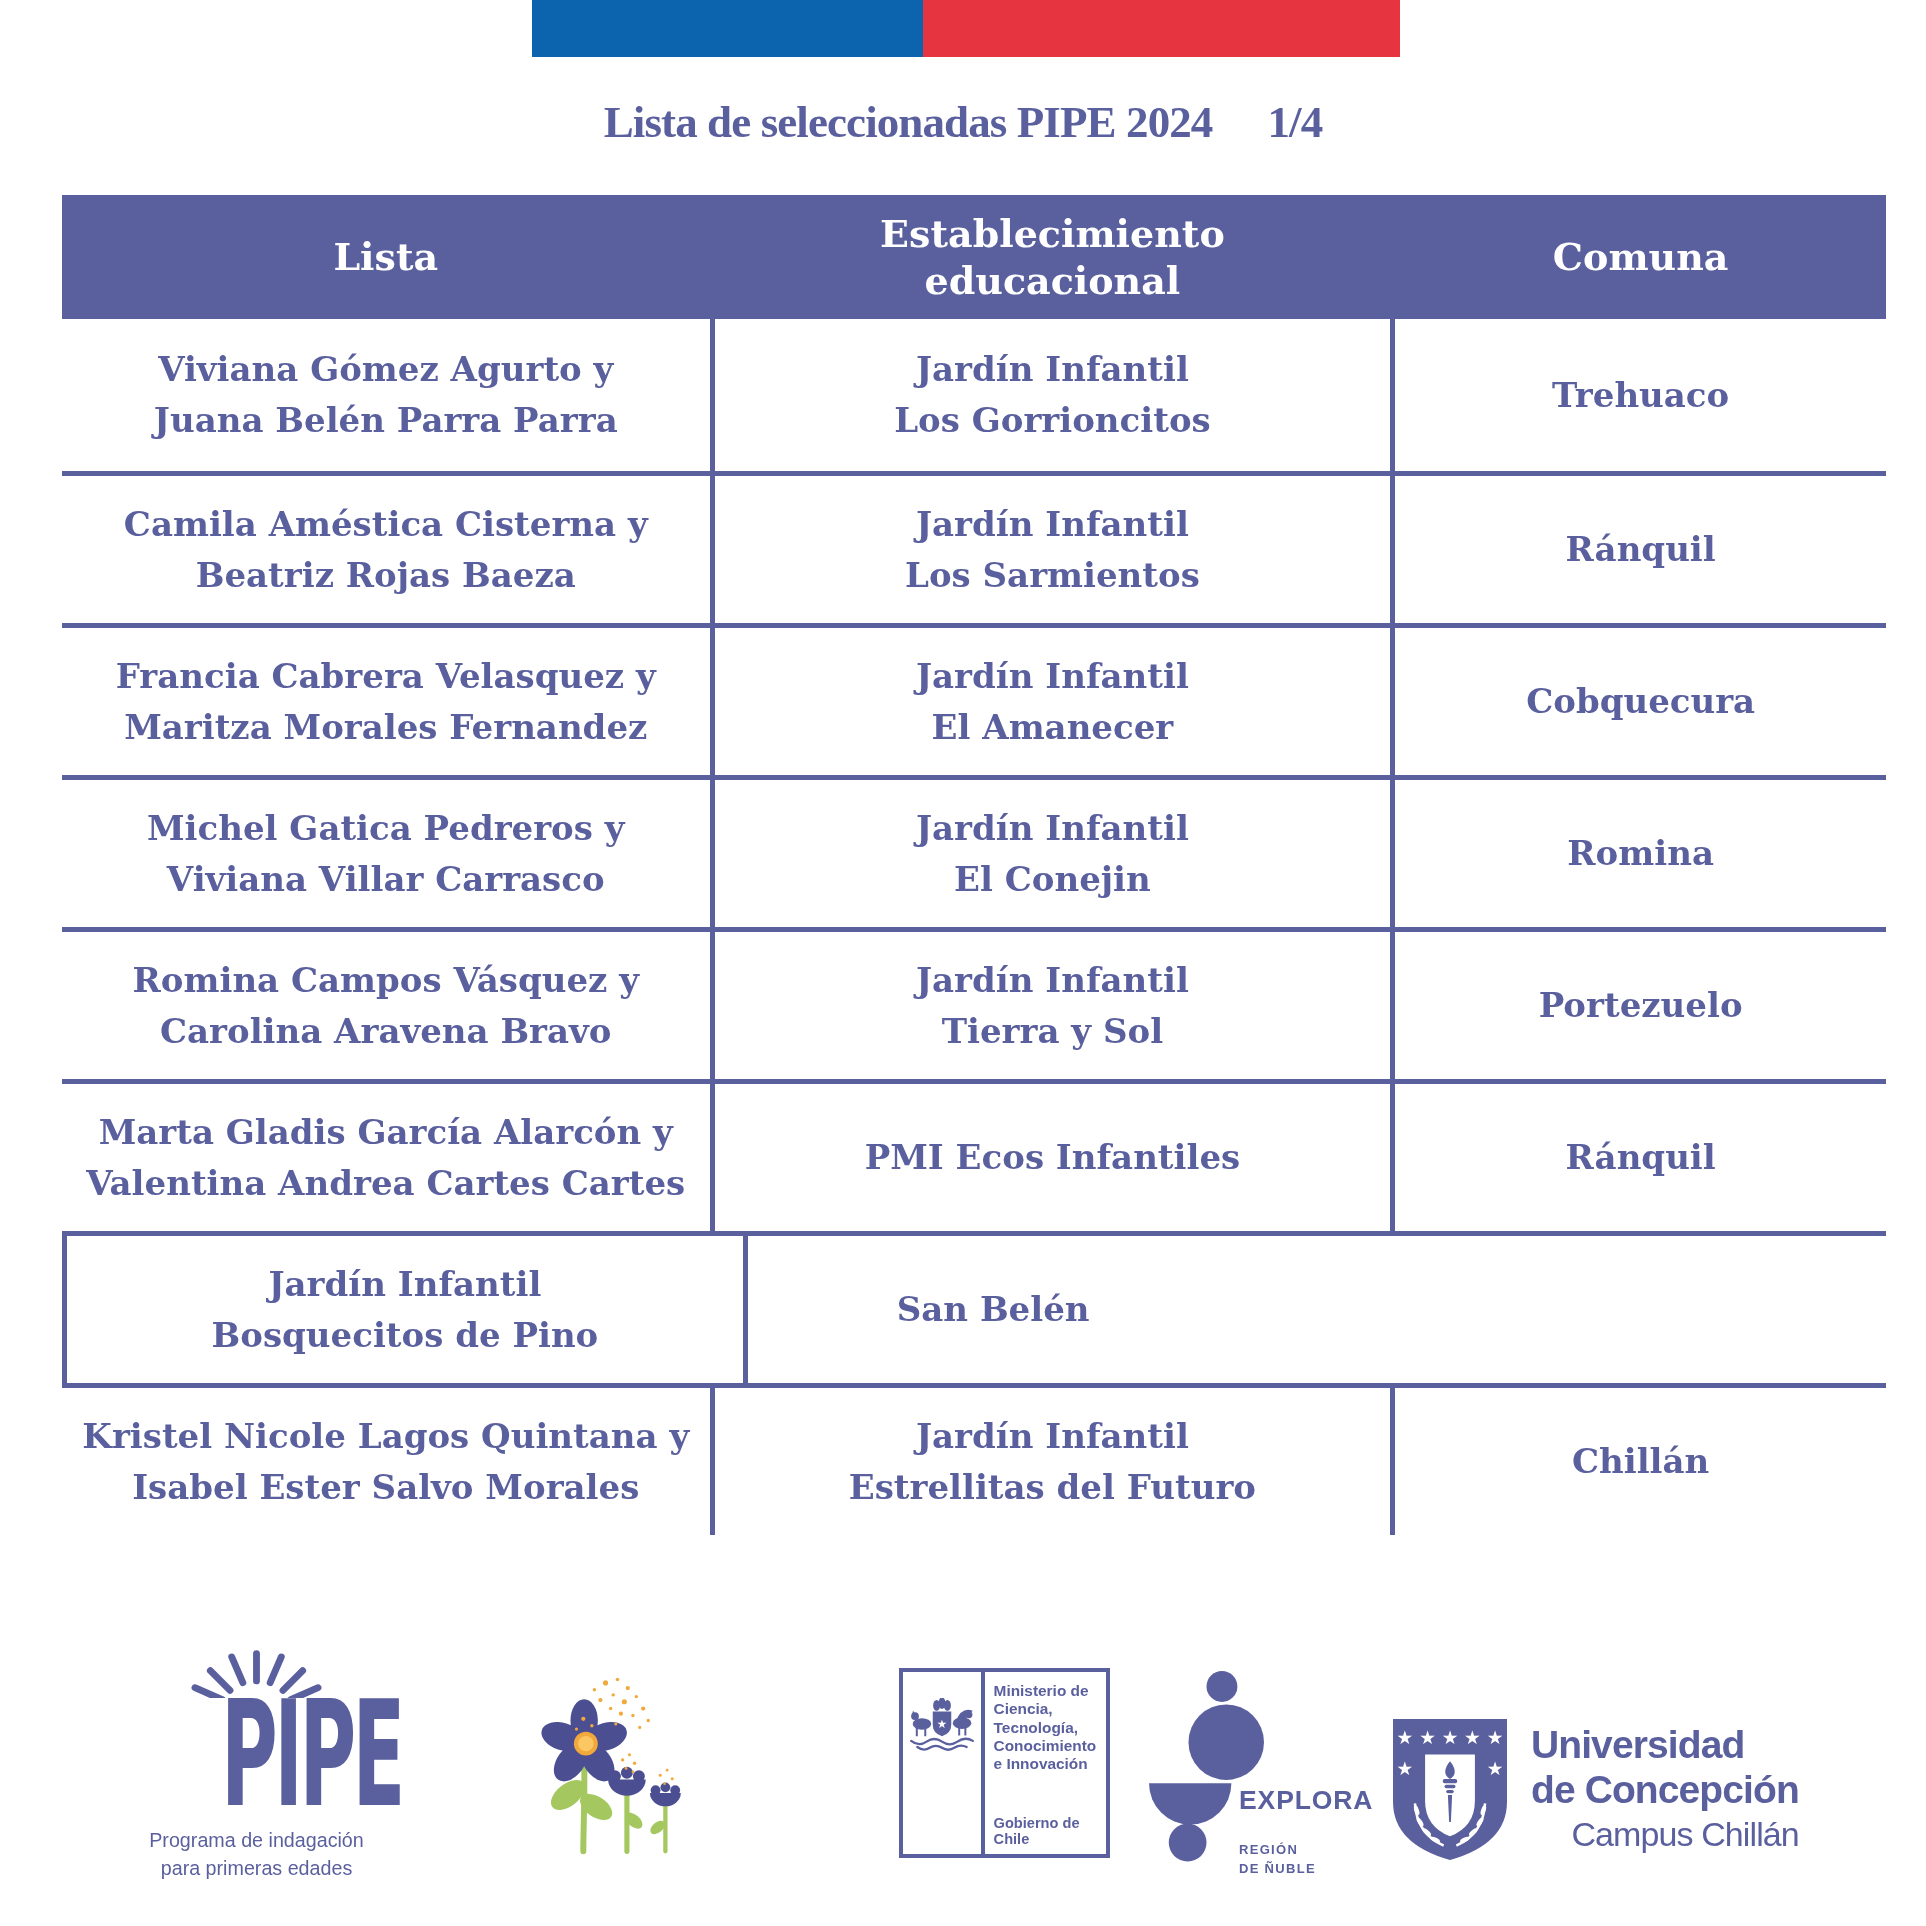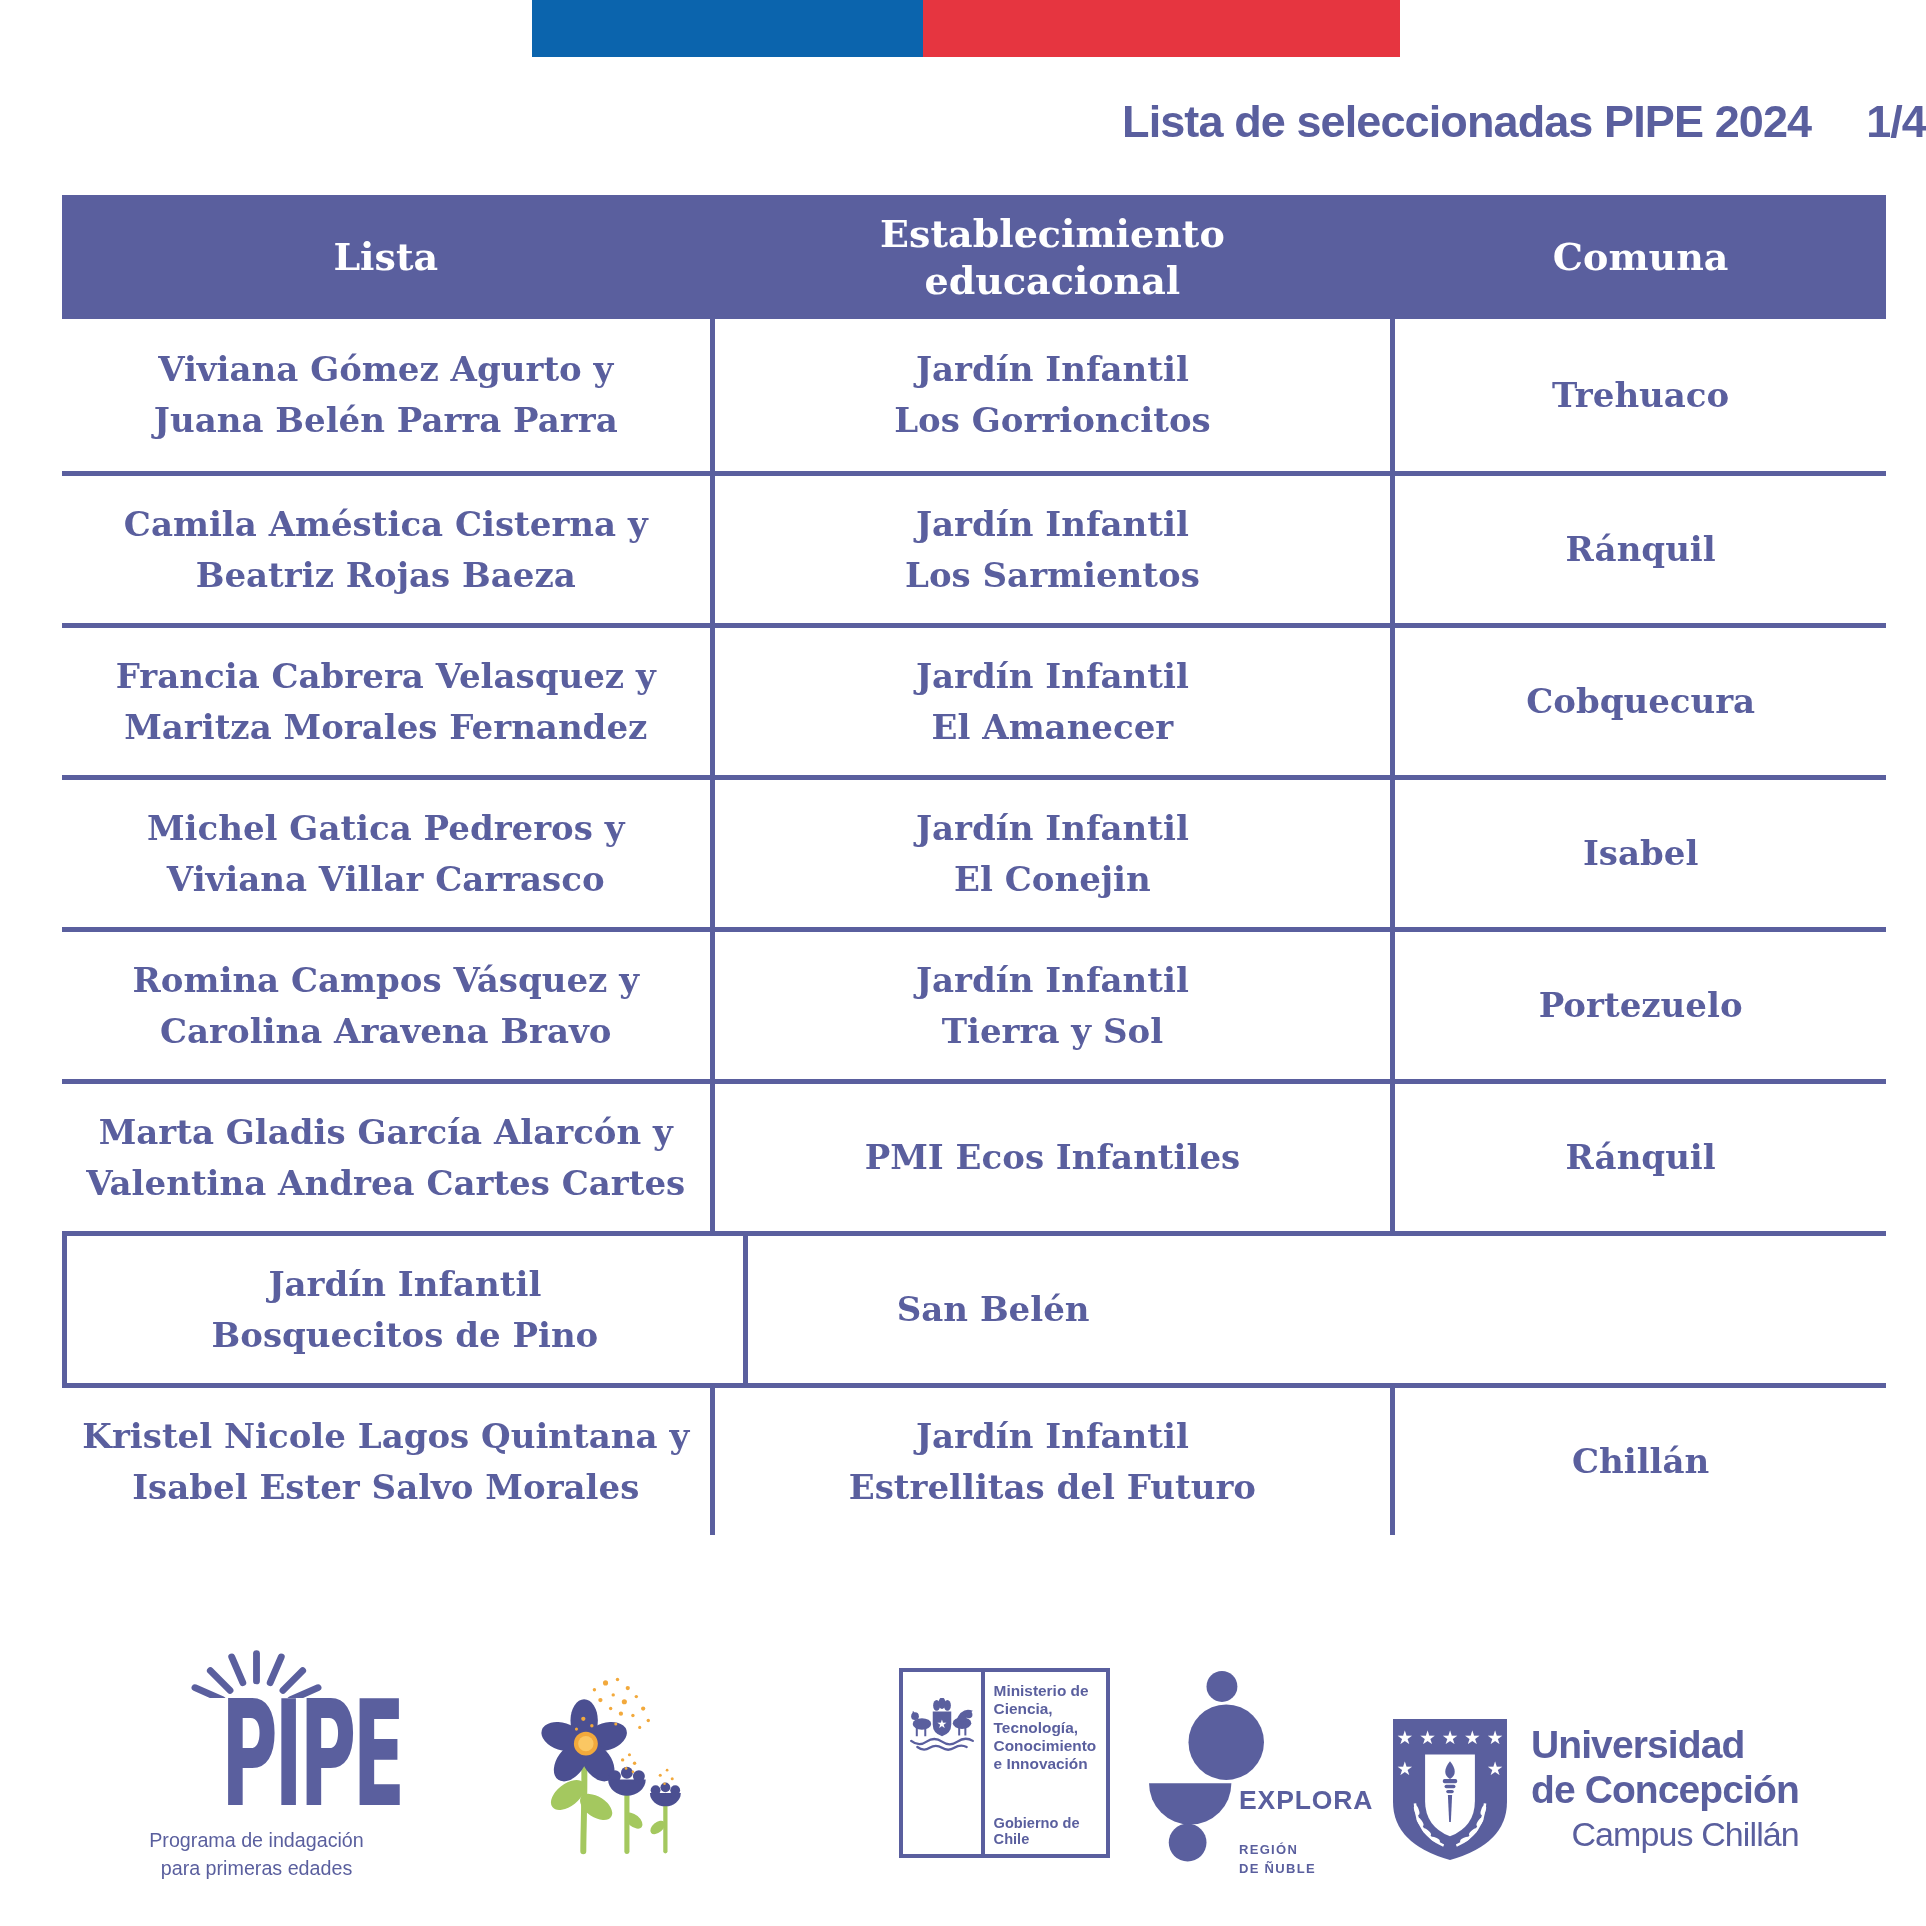--- a/index.html
+++ b/index.html
@@ -15,22 +15,22 @@
   html,body{background:#fff;}
   body{font-family:"Liberation Sans",sans-serif;}
   .page{position:relative;width:1926px;height:1926px;background:#fff;overflow:hidden;}
 
   
   .banner{position:absolute;left:532px;top:0;display:flex;}
   .banner-blue{width:391px;height:57px;background:var(--banner-blue);}
   .banner-red{width:477px;height:57px;background:var(--banner-red);}
 
   
-  .title{position:absolute;left:0;top:96px;width:100%;text-align:right;
-         font-family:Liberation Sans, sans-serif;font-weight:bold;font-size:45px;
+  .title{position:absolute;left:0;top:96px;width:100%;text-align:center;
+         font-family:Liberation Serif, serif;font-weight:bold;font-size:45px;
          color:var(--purple);letter-spacing:-0.9px;}
   .title .page-num{margin-left:55px;}
 
   
   .table{position:absolute;left:62px;top:195px;width:1824px;
          font-family:"DejaVu Serif",serif;color:var(--purple);}
   .thead{display:flex;height:124px;background:var(--purple);color:#fff;
          font-weight:bold;font-size:38px;line-height:1.25;}
   .th{display:flex;align-items:center;justify-content:center;text-align:center;white-space:pre-line;}
   .c1{width:35.5%;}
@@ -119,21 +119,21 @@
 Maritza Morales Fernandez</div>
           <div class="cell c2">Jardín Infantil
 El Amanecer</div>
           <div class="cell c3">Cobquecura</div>
         </div>
         <div class="trow">
           <div class="cell c1">Michel Gatica Pedreros y
 Viviana Villar Carrasco</div>
           <div class="cell c2">Jardín Infantil
 El Conejin</div>
-          <div class="cell c3">Isabel</div>
+          <div class="cell c3">Romina</div>
         </div>
         <div class="trow">
           <div class="cell c1">Romina Campos Vásquez y
 Carolina Aravena Bravo</div>
           <div class="cell c2">Jardín Infantil
 Tierra y Sol</div>
           <div class="cell c3">Portezuelo</div>
         </div>
         <div class="trow">
           <div class="cell c1">Marta Gladis García Alarcón y

